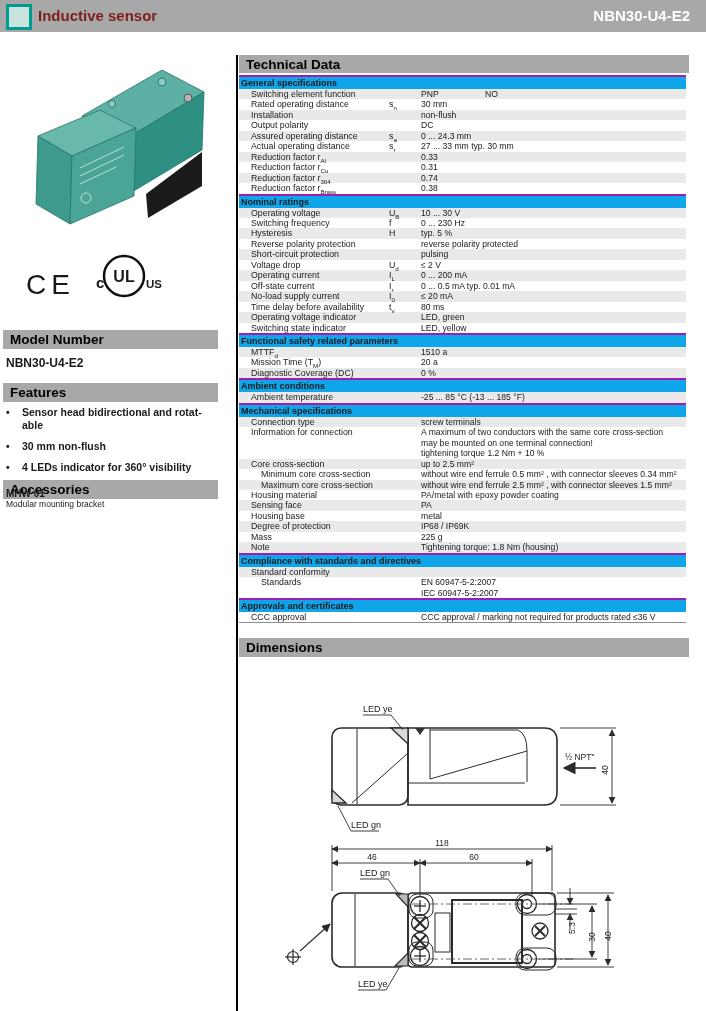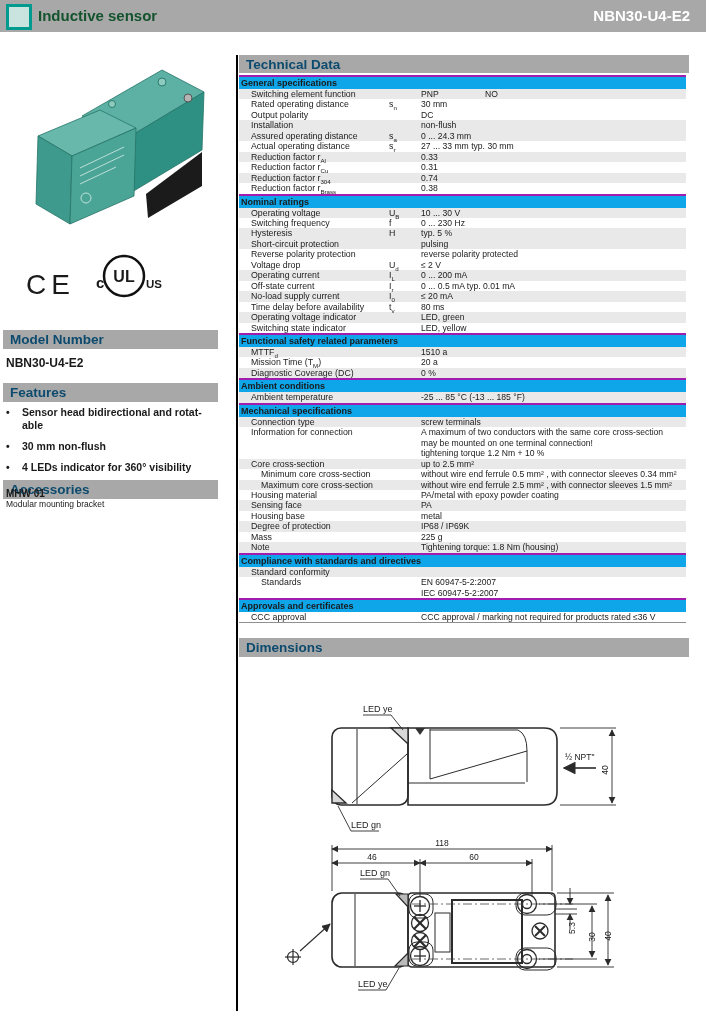--- a/index.html
+++ b/index.html
@@ -4,25 +4,25 @@
 <style>
   html,body{margin:0;padding:0;background:#fff;}
   body{width:706px;height:1011px;position:relative;overflow:hidden;
        font-family:"Liberation Sans",sans-serif;color:#1a1a1a;}
   .abs{position:absolute;}
 
   
   .topbar{left:0;top:0;width:706px;height:32px;background:#a8a8a8;}
   .topbar .sq{position:absolute;left:6px;top:4px;width:20px;height:20px;
     border:3px solid #009a8e;background:#c9e4de;}
-  .topbar .t1{position:absolute;left:38px;top:7px;font-size:15px;font-weight:bold;color:#14532d;}
+  .topbar .t1{position:absolute;left:38px;top:7px;font-size:15px;font-weight:bold;color:#7f1d1d;}
   .topbar .t2{position:absolute;right:16px;top:7px;font-size:15px;font-weight:bold;color:#fff;}
 
   
-  .band{background:#a8a8a8;color:#0c4a6e;font-weight:bold;font-size:13.5px;
+  .band{background:#a8a8a8;color:#000000;font-weight:bold;font-size:13.5px;
         padding:2px 0 2px 7px;box-sizing:border-box;}
   .lband{left:3px;width:215px;height:19px;}
   .modelno{left:6px;top:356px;font-size:12px;font-weight:bold;}
   .features{left:6px;top:406px;width:208px;}
   .feat-item{display:flex;margin-bottom:8px;font-size:10.5px;font-weight:bold;line-height:13px;}
   .feat-item .bu{width:16px;flex:0 0 16px;}
   .feat-item .tx{width:192px;}
   .acc1{left:6px;top:488px;font-size:10px;font-weight:bold;}
   .acc2{left:6px;top:499px;font-size:8.5px;}
 
@@ -119,29 +119,29 @@
     <div class="trow shade">
       <div class="c-lbl">Switching element function</div>
       <div class="c-sym"></div>
       <div class="c-val"><span class="vcol">PNP</span><span class="vcol">NO</span></div>
     </div>
     <div class="trow">
       <div class="c-lbl">Rated operating distance</div>
       <div class="c-sym">s<sub>n</sub></div>
       <div class="c-val">30 mm</div>
     </div>
+    <div class="trow shade">
+      <div class="c-lbl">Installation</div>
+      <div class="c-sym"></div>
+      <div class="c-val">non-flush</div>
+    </div>
     <div class="trow">
       <div class="c-lbl">Output polarity</div>
       <div class="c-sym"></div>
       <div class="c-val">DC</div>
-    </div>
-    <div class="trow shade">
-      <div class="c-lbl">Installation</div>
-      <div class="c-sym"></div>
-      <div class="c-val">non-flush</div>
     </div>
     <div class="trow shade">
       <div class="c-lbl">Assured operating distance</div>
       <div class="c-sym">s<sub>a</sub></div>
       <div class="c-val">0 ... 24.3 mm</div>
     </div>
     <div class="trow">
       <div class="c-lbl">Actual operating distance</div>
       <div class="c-sym">s<sub>r</sub></div>
       <div class="c-val">27 ... 33 mm typ. 30 mm</div>
@@ -175,29 +175,29 @@
     <div class="trow">
       <div class="c-lbl">Switching frequency</div>
       <div class="c-sym">f</div>
       <div class="c-val">0 ... 230 Hz</div>
     </div>
     <div class="trow shade">
       <div class="c-lbl">Hysteresis</div>
       <div class="c-sym">H</div>
       <div class="c-val">typ. 5 %</div>
     </div>
+    <div class="trow">
+      <div class="c-lbl">Reverse polarity protection</div>
+      <div class="c-sym"></div>
+      <div class="c-val">reverse polarity protected</div>
+    </div>
     <div class="trow shade">
       <div class="c-lbl">Short-circuit protection</div>
       <div class="c-sym"></div>
       <div class="c-val">pulsing</div>
-    </div>
-    <div class="trow">
-      <div class="c-lbl">Reverse polarity protection</div>
-      <div class="c-sym"></div>
-      <div class="c-val">reverse polarity protected</div>
     </div>
     <div class="trow">
       <div class="c-lbl">Voltage drop</div>
       <div class="c-sym">U<sub>d</sub></div>
       <div class="c-val">≤ 2 V</div>
     </div>
     <div class="trow shade">
       <div class="c-lbl">Operating current</div>
       <div class="c-sym">I<sub>L</sub></div>
       <div class="c-val">0 ... 200 mA</div>

